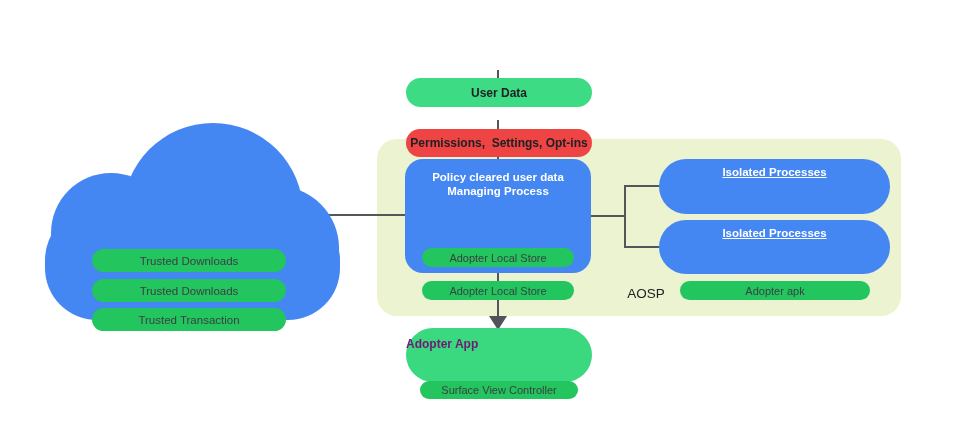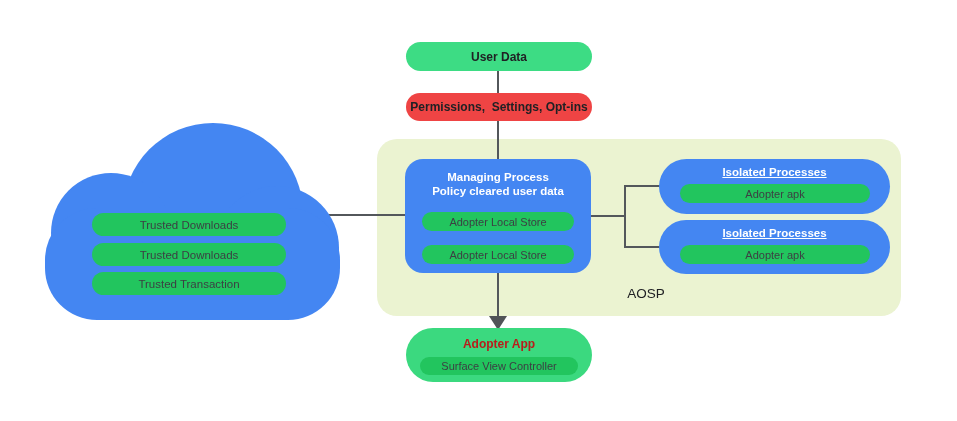--- a/index.html
+++ b/index.html
@@ -10,21 +10,21 @@
   
   .line{position:absolute;background:#53575b;z-index:2;}
   .arrow-down{
     position:absolute;width:0;height:0;z-index:2;
     border-left:9px solid transparent;border-right:9px solid transparent;
     border-top:14px solid #505357;
   }
   
   .pill{
     position:absolute;display:flex;align-items:center;justify-content:center;
-    border-radius:999px;z-index:3;box-sizing:border-box;
+    border-radius:999px;z-index:3;box-sizing:border-box;margin-top:36px;
   }
   .pill-green{background:#3ddc84;color:#202124;font-weight:bold;font-size:12px;}
   .pill-lightblue{background:#ef4444;color:#202124;font-weight:bold;font-size:12px;white-space:pre;}
   .pill-white{background:#22c55e;color:#3c4043;font-size:11px;}
   .aosp-box{
     position:absolute;left:377px;top:139px;width:524px;height:177px;
     background:#ebf3d1;border-radius:20px;z-index:1;
   }
   .blue-box{position:absolute;background:#4486f2;z-index:3;}
   .blue-box .bb-title{
@@ -40,22 +40,22 @@
   .cloud .pill{z-index:4;}
   .aosp-label{
     position:absolute;left:596px;top:286px;width:100px;text-align:center;
     color:#202124;font-weight:normal;font-size:13.5px;z-index:3;
   }
   .green-stadium{
     position:absolute;left:406px;top:328px;width:186px;height:54px;
     background:#3bd97f;border-radius:27px;z-index:3;
   }
   .green-stadium .gs-title{
-    position:absolute;top:9px;width:100%;text-align:center;
-    color:#b91c1c;font-weight:bold;font-size:12px;
+    position:absolute;top:9px;width:100%;text-align:left;
+    color:#701a75;font-weight:bold;font-size:12px;
   }
 </style>
 </head>
 <body>
 
 <div class="stage">
 
   <div class="aosp-box"></div>
 
   <div class="line" style="left:497px;top:70px;width:2px;height:24px;"></div>
@@ -80,37 +80,37 @@
     <div class="pill pill-white" style="left:47px;top:95px;width:194px;height:23px;font-size:11.5px;">Trusted Downloads</div>
     <div class="pill pill-white" style="left:47px;top:125px;width:194px;height:23px;font-size:11.5px;">Trusted Downloads</div>
     <div class="pill pill-white" style="left:47px;top:154px;width:194px;height:23px;font-size:11.5px;">Trusted Transaction</div>
   </div>
 
   <div class="pill pill-green" style="left:406px;top:42px;width:186px;height:29px;">User Data</div>
   <div class="pill pill-lightblue" style="left:406px;top:93px;width:186px;height:28px;">Permissions,  Settings, Opt-ins</div>
 
   <div class="blue-box" style="left:405px;top:159px;width:186px;height:114px;border-radius:18px;">
     <div class="bb-title" style="position:absolute;top:11px;width:100%;">
+      <div>Policy cleared user data</div>
       <div>Managing Process</div>
-      <div>Policy cleared user data</div>
     </div>
     <div class="pill pill-white" style="left:17px;top:53px;width:152px;height:19px;">Adopter Local Store</div>
     <div class="pill pill-white" style="left:17px;top:86px;width:152px;height:19px;">Adopter Local Store</div>
   </div>
 
   <div class="blue-box" style="left:659px;top:159px;width:231px;height:55px;border-radius:27.5px;">
     <div class="bb-title underlined" style="position:absolute;top:6px;width:100%;">Isolated Processes</div>
     <div class="pill pill-white" style="left:21px;top:25px;width:190px;height:19px;">Adopter apk</div>
   </div>
 
   <div class="blue-box" style="left:659px;top:220px;width:231px;height:54px;border-radius:27px;">
     <div class="bb-title underlined" style="position:absolute;top:6px;width:100%;">Isolated Processes</div>
     <div class="pill pill-white" style="left:21px;top:25px;width:190px;height:19px;">Adopter apk</div>
   </div>
 
   <div class="aosp-label">AOSP</div>
 
   <div class="green-stadium">
     <div class="gs-title">Adopter App</div>
-    <div class="pill pill-white" style="left:14px;top:29px;width:158px;height:18px;">Surface View Controller</div>
+    <div class="pill pill-white" style="left:14px;top:17px;width:158px;height:18px;">Surface View Controller</div>
   </div>
 
 </div>
 
 </body></html>

